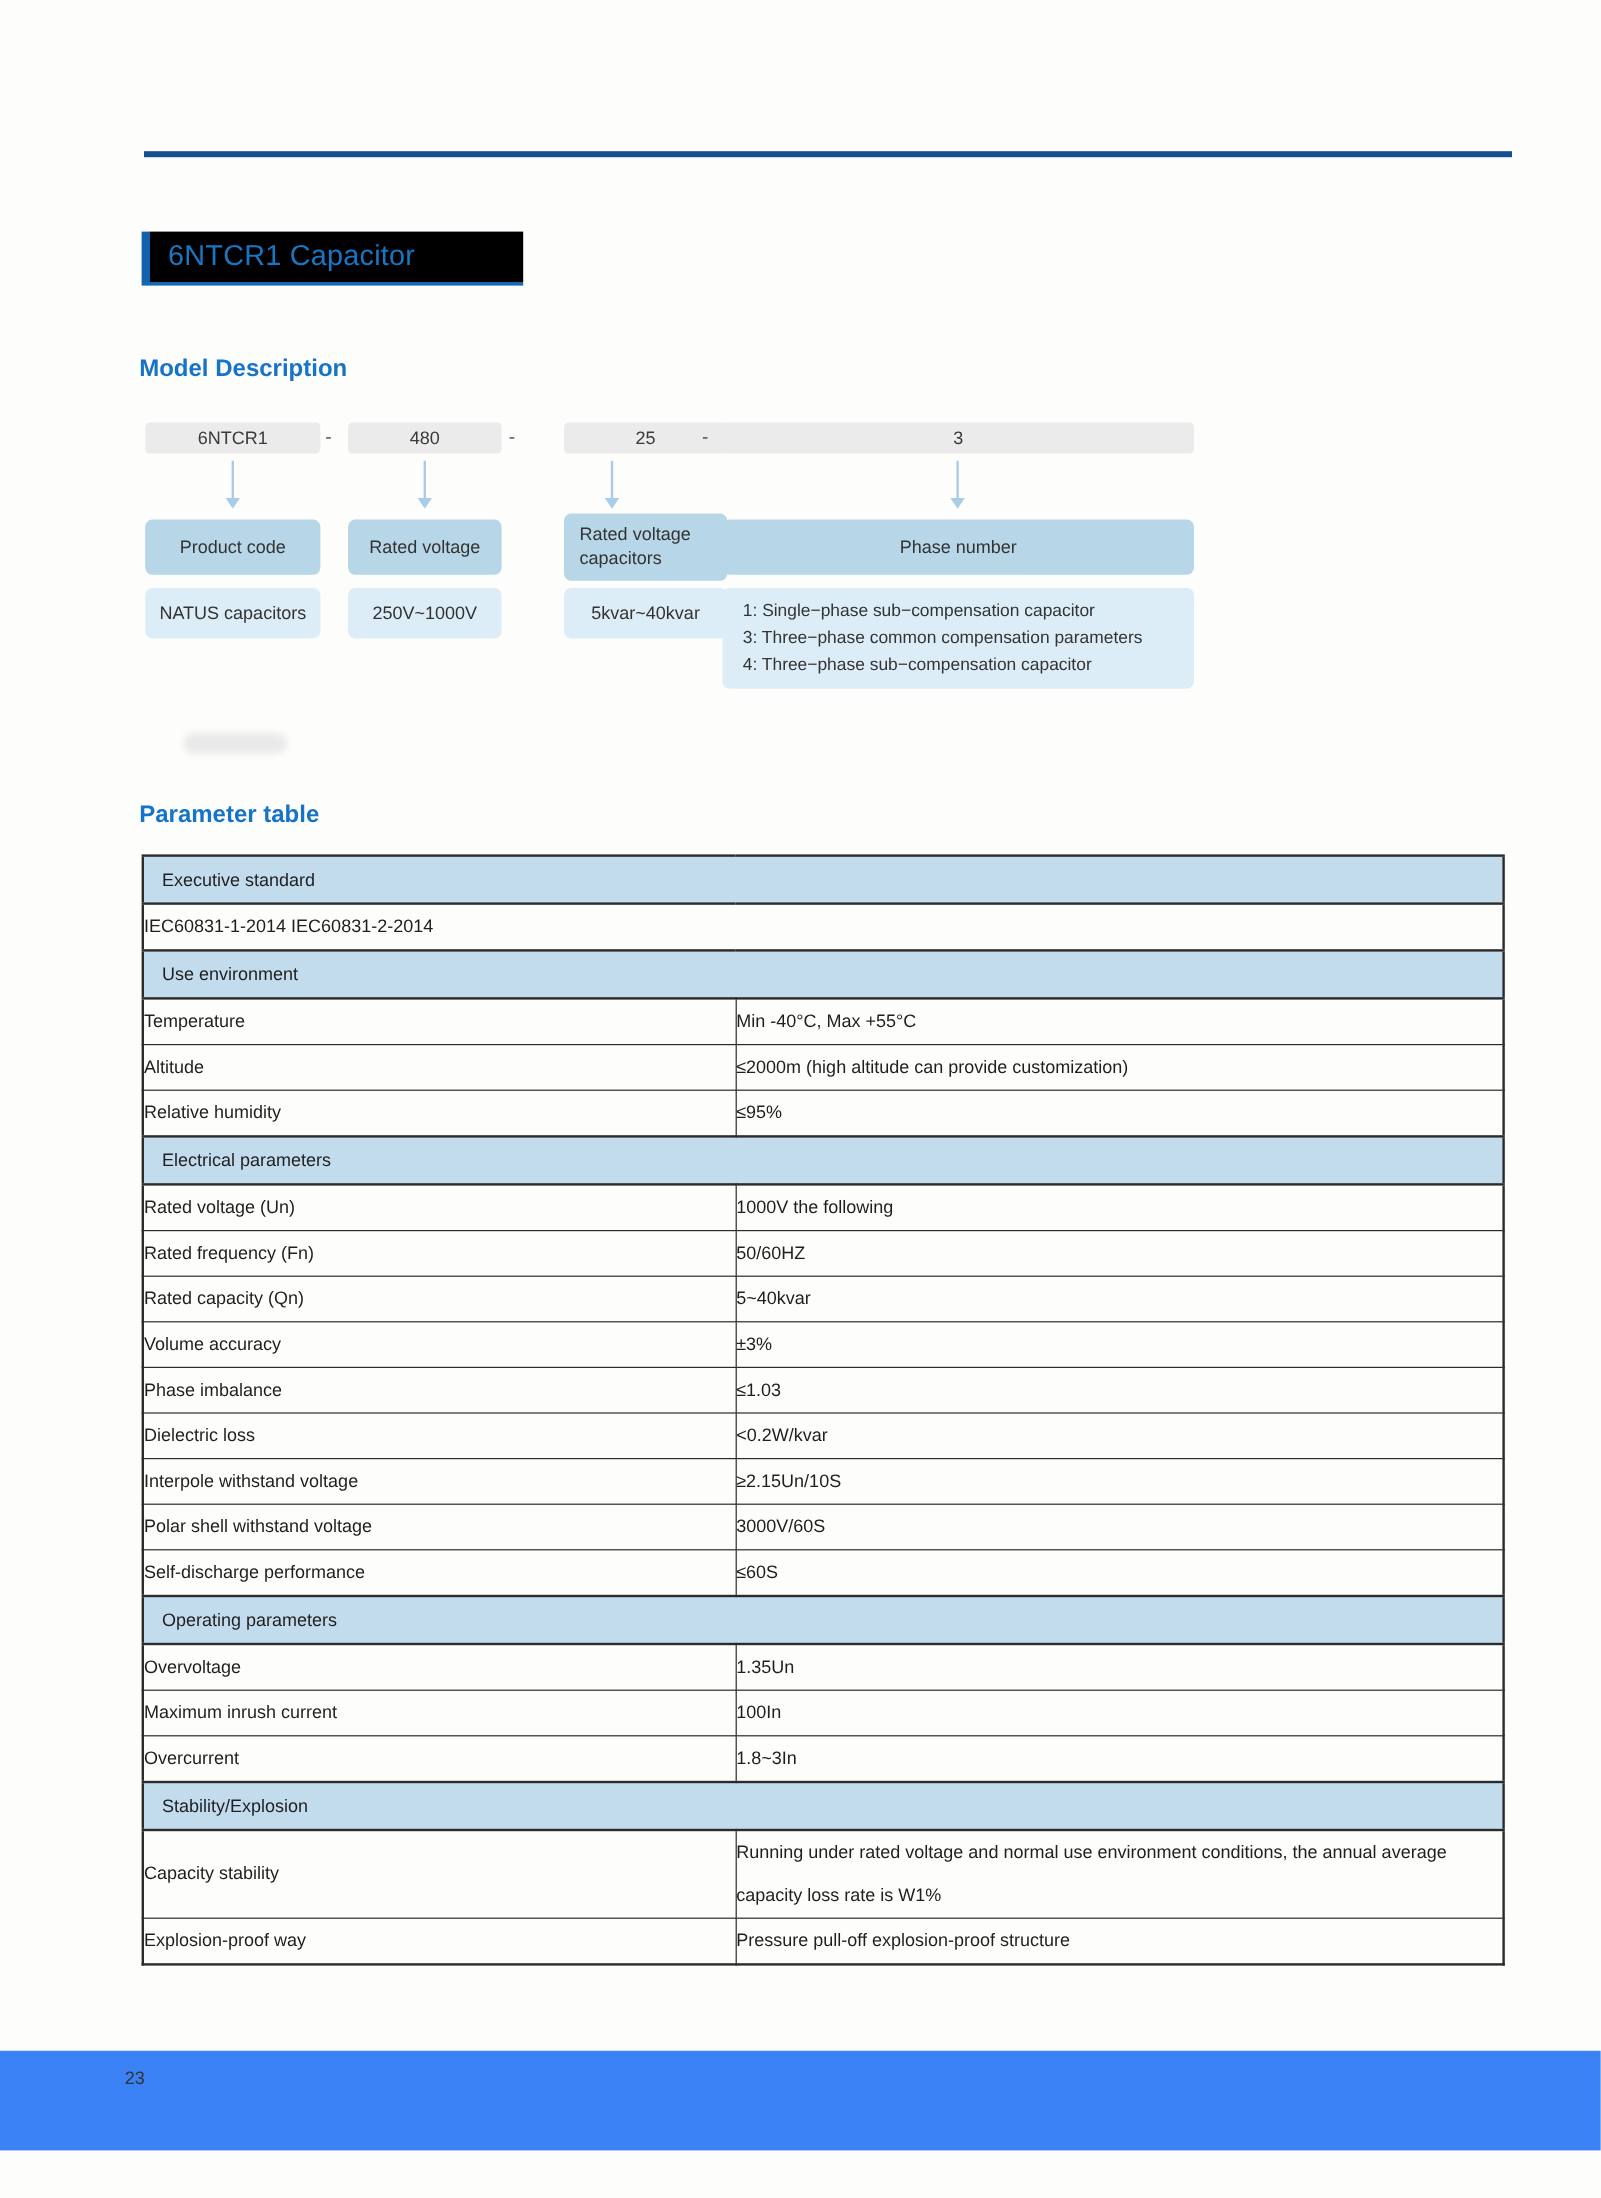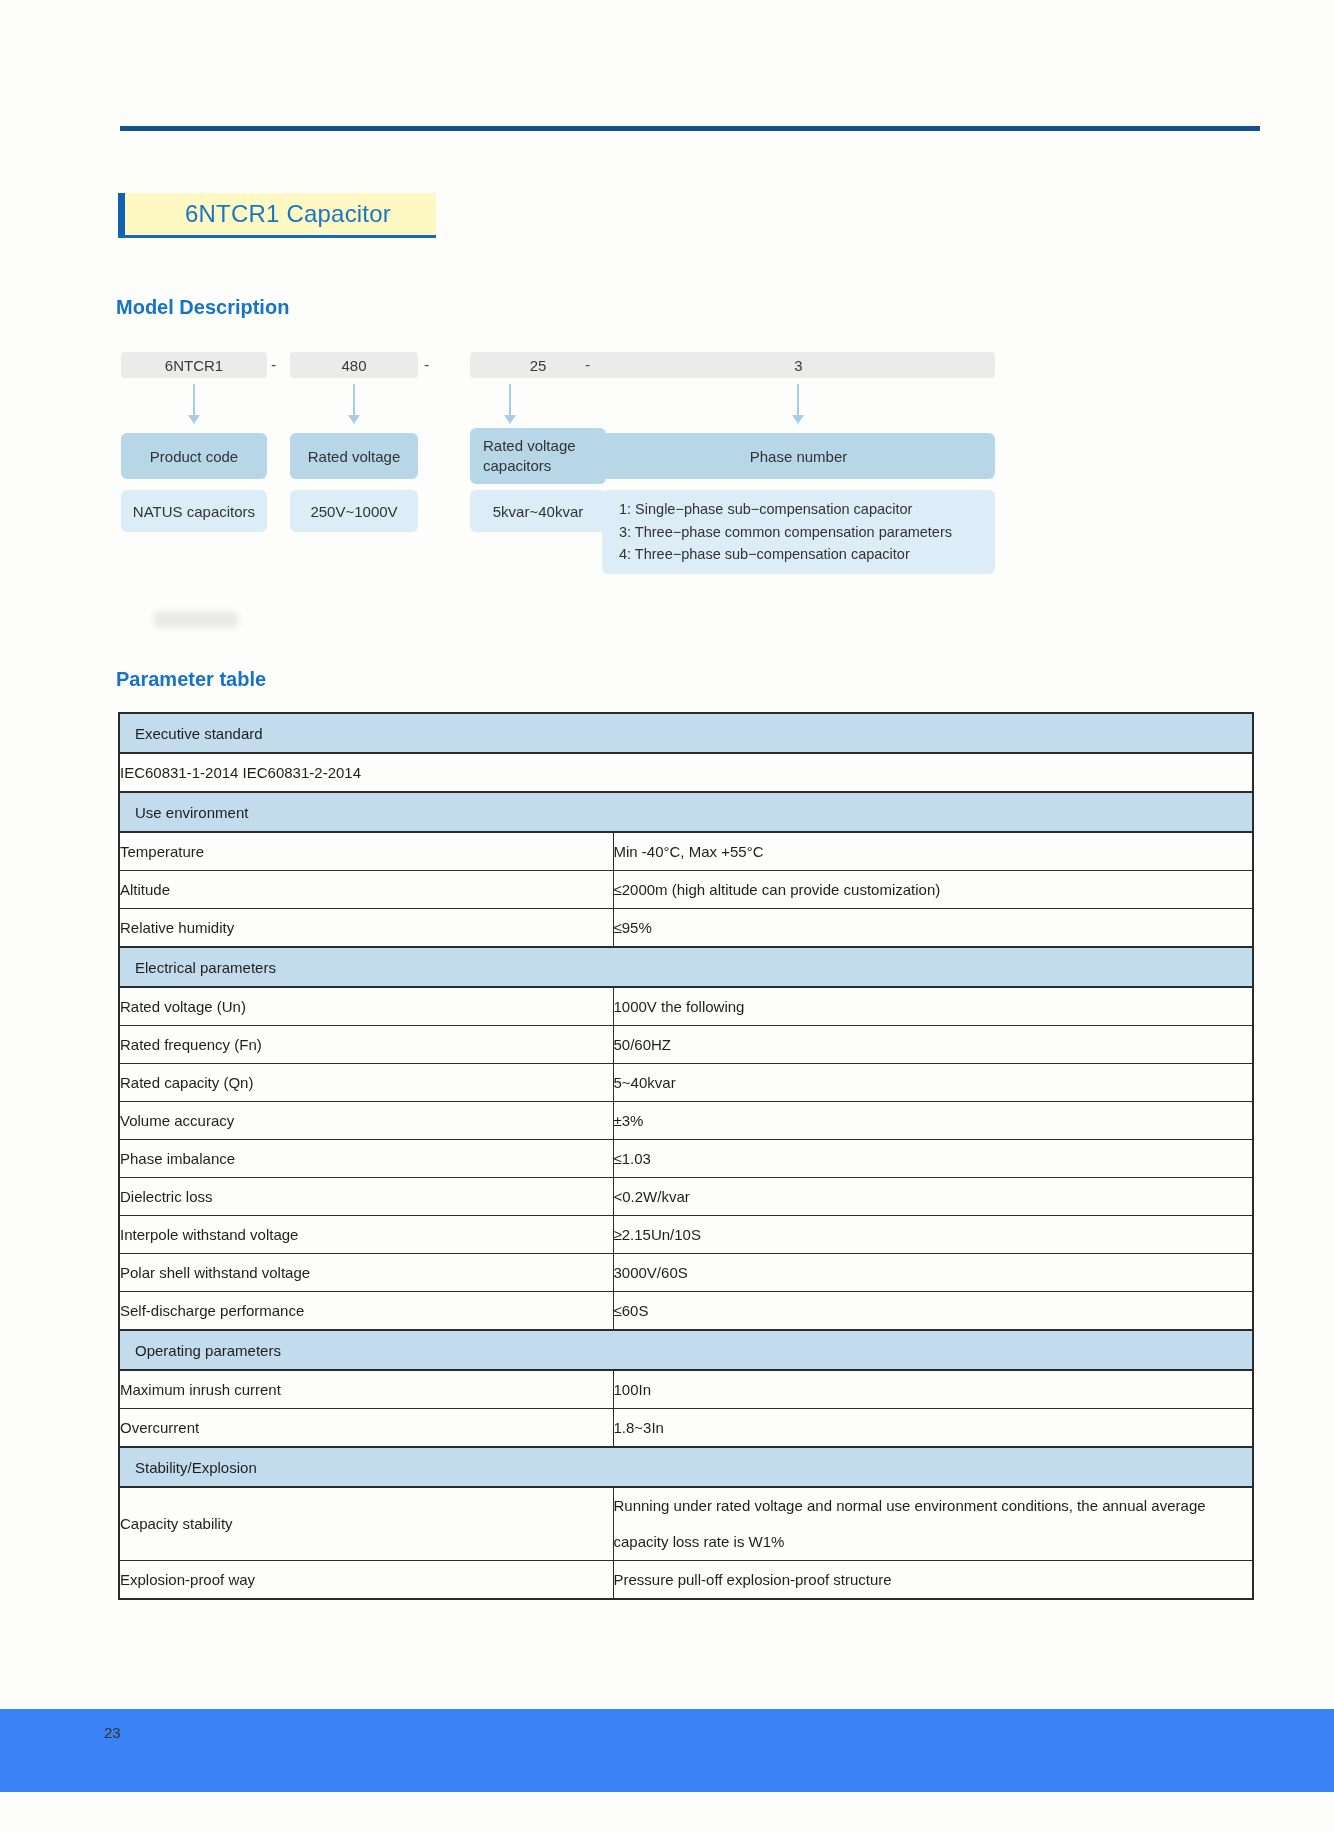--- a/index.html
+++ b/index.html
@@ -7,21 +7,21 @@
        font-family:"Liberation Sans","DejaVu Sans",sans-serif;color:#1f1f1f;}
   .page{position:absolute;inset:0;}
 
   
   .top-rule{position:absolute;left:120px;top:126px;width:1140px;height:5px;background:#17508e;}
 
   
   .title-block{position:absolute;left:118px;top:193px;width:318px;height:42px;
                display:flex;border-bottom:3px solid #1668b5;}
   .title-bar{width:7px;background:#1261ae;}
-  .title-bg{flex:1;background:#fef9c3;display:flex;align-items:center;padding-left:15px;justify-content:center;}
+  .title-bg{flex:1;background:#000000;display:flex;align-items:center;padding-left:15px;}
   .title-bg span{font-size:24px;color:#1877c5;letter-spacing:0.2px;}
 
   h2{position:absolute;margin:0;font-size:20px;font-weight:bold;color:#1573c8;}
   .h-model{left:116px;top:296px;}
   .h-param{left:116px;top:668px;}
 
   
   .c1{left:121px;width:146px;} .c2{left:290px;width:128px;}
   .c3{left:442px;width:136px;margin-left:28px;} .c4{left:602px;width:393px;}
 
@@ -193,20 +193,24 @@
           <td class="val">3000V/60S</td>
         </tr>
         <tr>
           <td class="lbl">Self-discharge performance</td>
           <td class="val">≤60S</td>
         </tr>
         <tr class="section-row">
           <td colspan="2">Operating parameters</td>
         </tr>
         <tr>
+          <td class="lbl">Overvoltage</td>
+          <td class="val">1.35Un</td>
+        </tr>
+        <tr>
           <td class="lbl">Maximum inrush current</td>
           <td class="val">100In</td>
         </tr>
         <tr>
           <td class="lbl">Overcurrent</td>
           <td class="val">1.8~3In</td>
         </tr>
         <tr class="section-row">
           <td colspan="2">Stability/Explosion</td>
         </tr>

